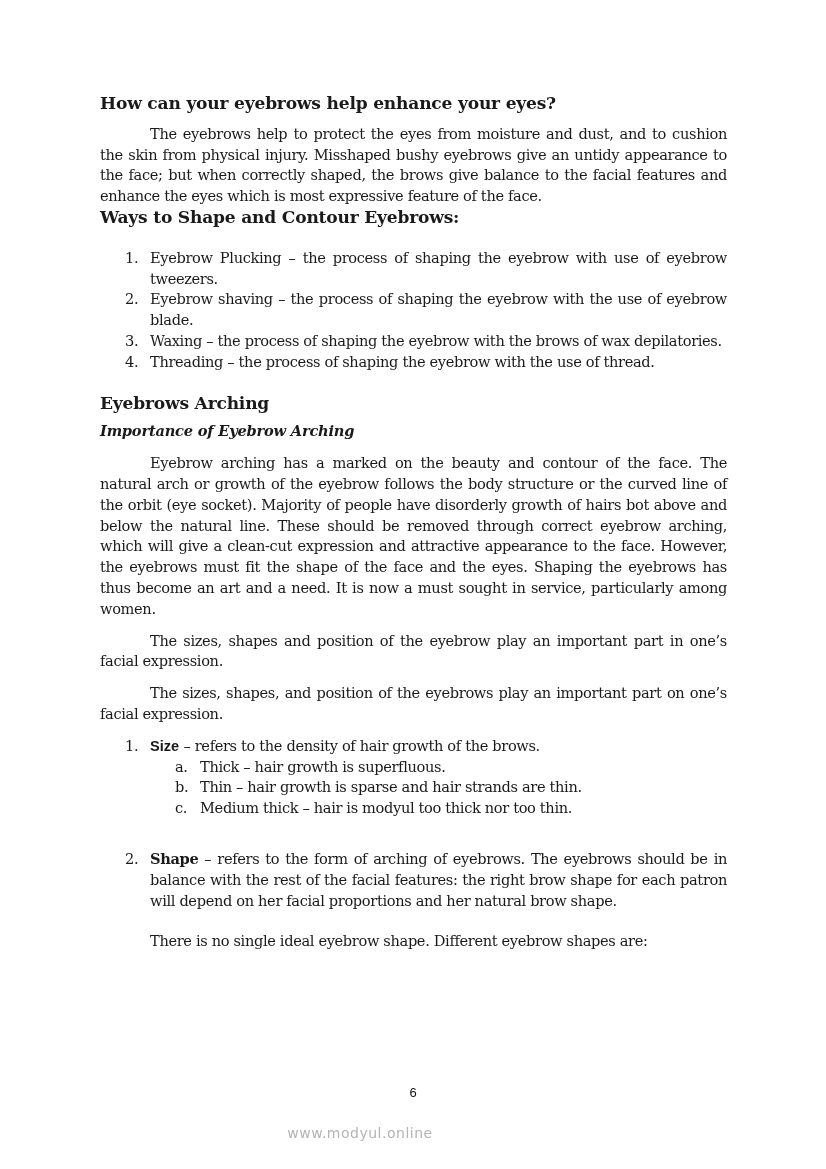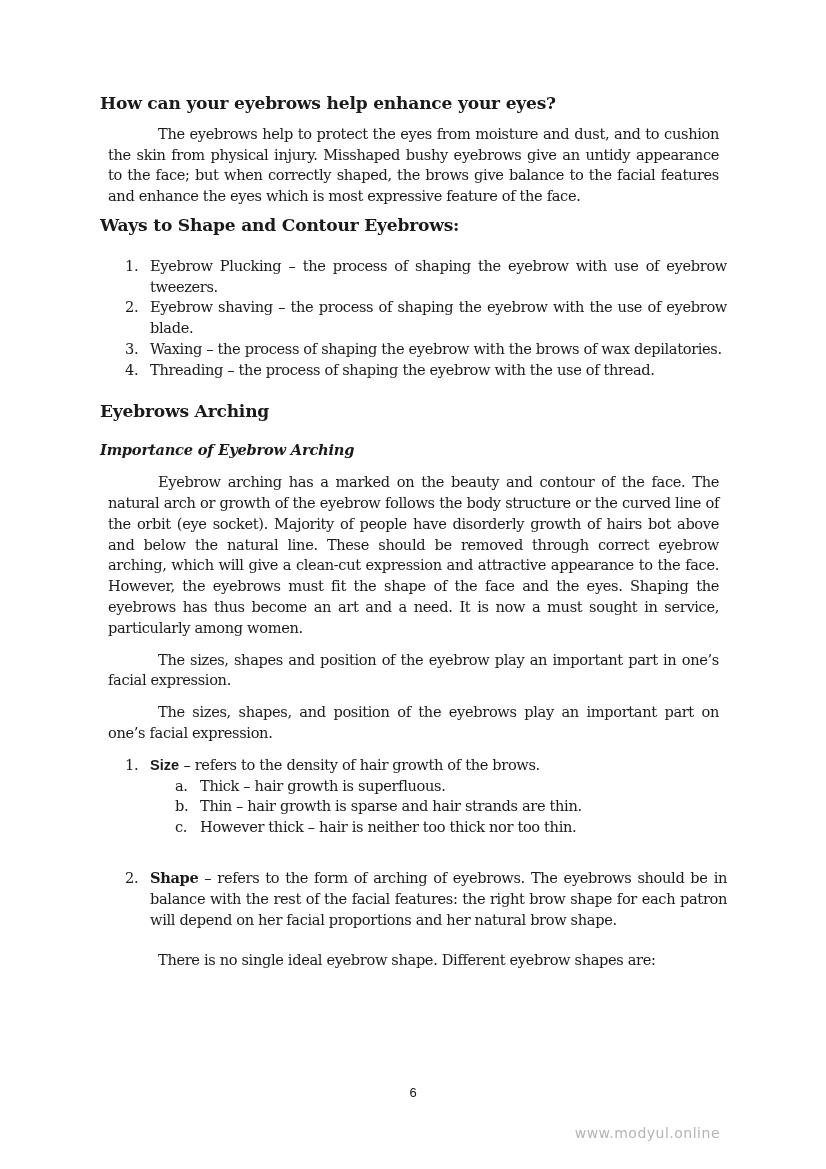--- a/index.html
+++ b/index.html
@@ -8,36 +8,36 @@
       font-family: "DejaVu Serif", "Liberation Serif", serif;
       color: #1a1a1a;
     }
     .page {
       position: absolute; left: 100px; top: 93px; width: 627px;
       font-size: 14.6px; line-height: 20.8px;
       letter-spacing: -0.35px;
     }
     .h { font-weight: bold; margin: 0; letter-spacing: -0.2px; }
     .hi { font-weight: bold; font-style: italic; margin: 0; letter-spacing: -0.2px; }
-    p { margin: 8px; text-align: justify; }
+    p { margin: 0; text-align: justify; }
     .indent { text-indent: 50px; }
     ol { margin: 0; padding: 0; list-style: none; }
     .li { position: relative; padding-left: 50px; text-align: justify; }
     .li .num { position: absolute; left: 25px; top: 0; }
     .sub { position: relative; padding-left: 100px; }
     .sub .num { position: absolute; left: 75px; top: 0; }
     .inner { padding-left: 50px; }
     b.term { font-family: Liberation Sans, sans-serif; font-weight: bold; letter-spacing: 0; }
     b.term2 { font-weight: bold; }
     .page-number {
       position: absolute; top: 1085px; left: 0; width: 826px; text-align: center;
       font-family: "Liberation Sans", sans-serif; font-size: 13px; color: #111;
     }
     .watermark {
-      position: absolute; top: 1125px; left: 0; width: 720px; text-align: right;
+      position: absolute; top: 1125px; left: 0; width: 720px; text-align: center;
       font-family: "DejaVu Sans", sans-serif; font-size: 14px; color: #b4b4b4;
       letter-spacing: 0.5px;
     }
   </style>
 </head>
 <body>
 
 <div class="page">
 
   <h3 class="h">How can your eyebrows help enhance your eyes?</h3>
@@ -45,32 +45,32 @@
 
   <h3 class="h" style="">Ways to Shape and Contour Eyebrows:</h3>
   <ol style="margin-top:20px">
     <li class="li"><span class="num">1.</span><span>Eyebrow Plucking – the process of shaping the eyebrow with use of eyebrow tweezers.</span></li>
     <li class="li"><span class="num">2.</span><span>Eyebrow shaving – the process of shaping the eyebrow with the use of eyebrow blade.</span></li>
     <li class="li"><span class="num">3.</span><span>Waxing – the process of shaping the eyebrow with the brows of wax depilatories.</span></li>
     <li class="li"><span class="num">4.</span><span>Threading – the process of shaping the eyebrow with the use of thread.</span></li>
   </ol>
 
   <h3 class="h" style="margin-top:20px">Eyebrows Arching</h3>
-  <h4 class="hi" style="margin-top:19px">Importance of Eyebrow Arching</h4>
+  <h4 class="hi" style="margin-top:8px">Importance of Eyebrow Arching</h4>
   <p class="indent" style="margin-top:11px">Eyebrow arching has a marked on the beauty and contour of the face. The natural arch or growth of the eyebrow follows the body structure or the curved line of the orbit (eye socket). Majority of people have disorderly growth of hairs bot above and below the natural line. These should be removed through correct eyebrow arching, which will give a clean-cut expression and attractive appearance to the face. However, the eyebrows must fit the shape of the face and the eyes. Shaping the eyebrows has thus become an art and a need. It is now a must sought in service, particularly among women.</p>
   <p class="indent" style="margin-top:11px">The sizes, shapes and position of the eyebrow play an important part in one’s facial expression.</p>
   <p class="indent" style="margin-top:11px">The sizes, shapes, and position of the eyebrows play an important part on one’s facial expression.</p>
 
   <ol style="margin-top:11px">
     <li class="li">
       <span class="num">1.</span><b class="term">Size</b><span> – refers to the density of hair growth of the brows.</span>
     </li>
     <li class="sub"><span class="num">a.</span><span>Thick – hair growth is superfluous.</span></li>
     <li class="sub"><span class="num">b.</span><span>Thin – hair growth is sparse and hair strands are thin.</span></li>
-    <li class="sub"><span class="num">c.</span><span>However thick – hair is neither too thick nor too thin.</span></li>
+    <li class="sub"><span class="num">c.</span><span>Medium thick – hair is modyul too thick nor too thin.</span></li>
 
     <li class="li" style="margin-top:30px">
       <span class="num">2.</span><b class="term2">Shape</b><span> – refers to the form of arching of eyebrows. The eyebrows should be in balance with the rest of the facial features: the right brow shape for each patron will depend on her facial proportions and her natural brow shape.</span>
     </li>
   </ol>
   <p class="inner" style="margin-top:20px">There is no single ideal eyebrow shape. Different eyebrow shapes are:</p>
 </div>
 
 <div class="page-number">6</div>
 <div class="watermark">www.modyul.online</div>

